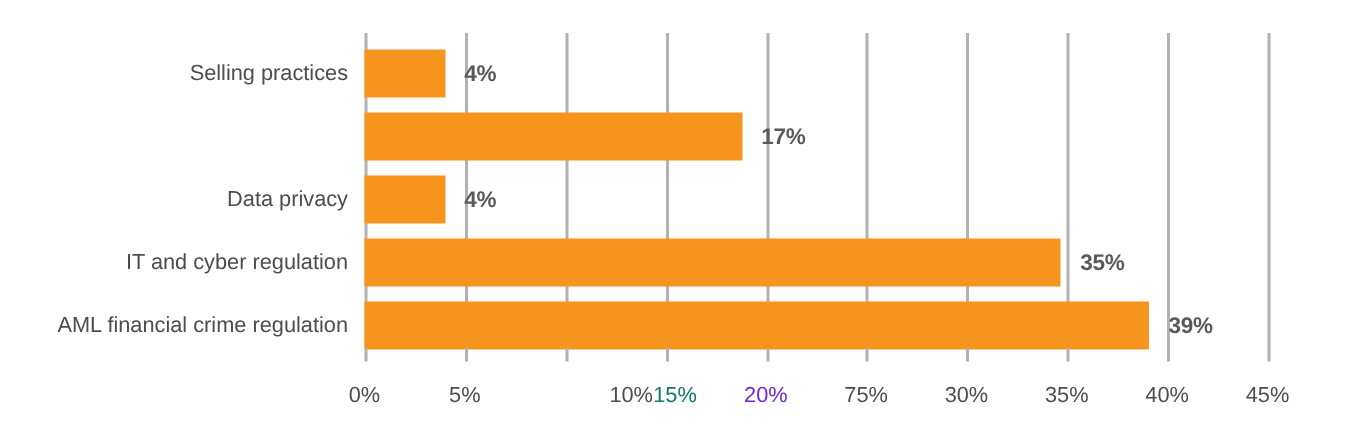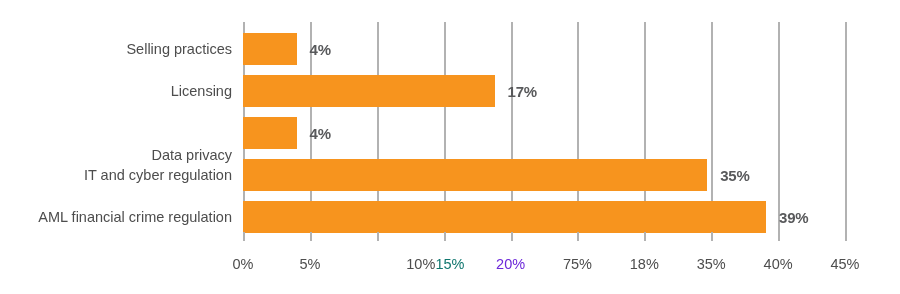--- a/index.html
+++ b/index.html
@@ -135,22 +135,21 @@
     <div class="gridline" style="left: 267.6px; background: rgb(178, 178, 178);"></div>
     <div class="gridline" style="left: 334.4px; background: rgb(178, 178, 178);"></div>
     <div class="gridline" style="left: 401.3px; background: rgb(178, 178, 178);"></div>
     <div class="gridline" style="left: 468.2px; background: rgb(178, 178, 178);"></div>
     <div class="gridline" style="left: 535.1px; background: rgb(178, 178, 178);"></div>
     <div class="gridline" style="left: 602px; background: rgb(178, 178, 178);"></div>
   </div>
 
   <div class="cat-labels">
     <div class="cat-label" style="top: 11px; color: rgb(77, 77, 77);">Selling practices</div>
-    <div class="cat-label" style="top: 53px; color: rgb(77, 77, 77);">Licensing</div>
-    <div class="cat-label" style="top: 95px; color: rgb(77, 77, 77); margin-top: 22px;">Data privacy</div>
+    <div class="cat-label" style="top: 95px; color: rgb(77, 77, 77);">Data privacy</div>
     <div class="cat-label" style="top: 137px; color: rgb(77, 77, 77);">IT and cyber regulation</div>
     <div class="cat-label" style="top: 179px; color: rgb(77, 77, 77);">AML financial crime regulation</div>
   </div>
 
   <div class="bars-layer">
     <div class="bar-row" style="top:11px">
       <div class="bar" style="width: 53.5111px; background: rgb(247, 148, 30);"></div>
       <div class="bar-value" style="color: rgb(88, 89, 91);">4%</div>
     </div>
     <div class="bar-row" style="top:53px">
@@ -184,19 +183,19 @@
     <div class="tick-mark" style="left: 602px; background: rgb(178, 178, 178);"></div>
   </div>
 
   <div class="axis-labels">
     <div class="axis-label" style="left: 0px; color: rgb(77, 77, 77);">0%</div>
     <div class="axis-label" style="left: 66.9px; color: rgb(77, 77, 77);">5%</div>
     <div class="axis-label" style="left: 133.8px; color: rgb(77, 77, 77); margin-left: 44px;">10%</div>
     <div class="axis-label" style="left: 207px; color: #0f766e;">15%</div>
     <div class="axis-label" style="left: 267.6px; color: #6d28d9;">20%</div>
     <div class="axis-label" style="left: 334.4px; color: rgb(77, 77, 77);">75%</div>
-    <div class="axis-label" style="left: 401.3px; color: rgb(77, 77, 77);">18%</div>
+    <div class="axis-label" style="left: 401.3px; color: rgb(77, 77, 77);">30%</div>
     <div class="axis-label" style="left: 468.2px; color: rgb(77, 77, 77);">35%</div>
     <div class="axis-label" style="left: 535.1px; color: rgb(77, 77, 77);">40%</div>
     <div class="axis-label" style="left: 602px; color: rgb(77, 77, 77);">45%</div>
   </div>
 
 </div>
 
 </body></html>

